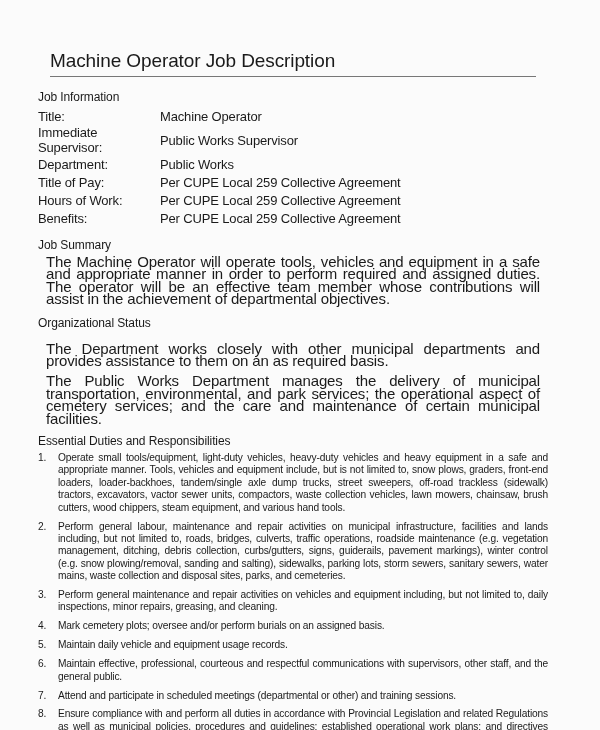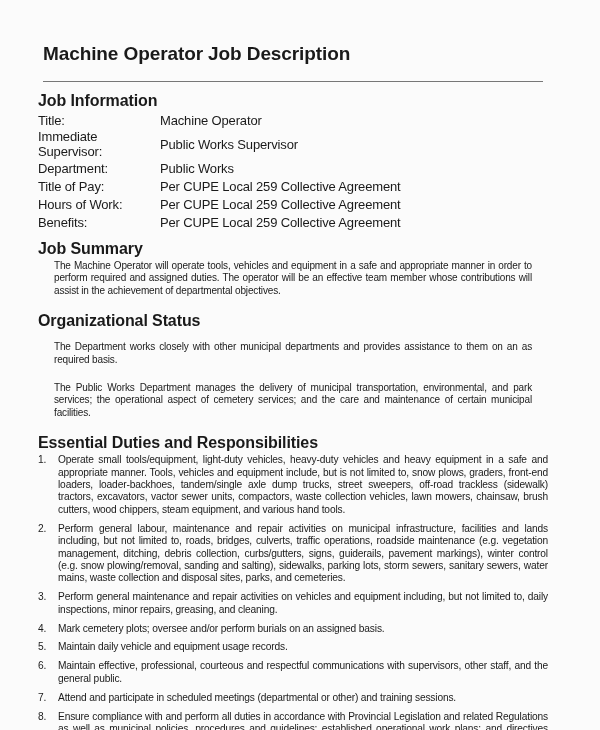--- a/index.html
+++ b/index.html
@@ -13,50 +13,50 @@
       overflow: hidden;
       font-family: "Liberation Sans", sans-serif;
       color: #1a1a1a;
     }
     .page {
       position: relative;
       padding: 38px 52px 0 38px;
     }
     .doc-title {
       font-size: 19px;
-      font-weight: bold;
-      margin: 5px;
-      padding-bottom: 16px;
+      font-weight: normal;
+      margin: 12px;
+      padding-bottom: 4px;
       border-bottom: 1.5px solid #777;
       letter-spacing: -0.1px;
       line-height: 22px;
     }
     .section-heading {
-      font-size: 16px;
-      font-weight: bold;
+      font-size: 12px;
+      font-weight: normal;
       margin: 0;
       letter-spacing: -0.1px;
     }
     .h-jobinfo { margin-top: 11px; line-height: 16px; }
     .info-table {
       margin-top: 2px;
       border-collapse: collapse;
       font-size: 13px;
     }
     .info-table td {
       padding: 0;
       height: 18.2px;
       vertical-align: middle;
       letter-spacing: -0.15px;
     }
     .info-table td.label { width: 122px; }
     .para {
-      font-size: 10px;
+      font-size: 15px;
       line-height: 12.4px;
-      margin: 16px;
+      margin: 8px;
       text-align: justify;
       letter-spacing: -0.15px;
     }
     .h-summary { margin-top: 9px; line-height: 16px; }
     .h-summary + .para { margin-top: 3px; }
     .h-org { margin-top: 9px; line-height: 16px; }
     .h-org + .para { margin-top: 3px; }
     .para.second { margin-top: 12px; }
     .h-duties { line-height: 16px; }
     .duties {

